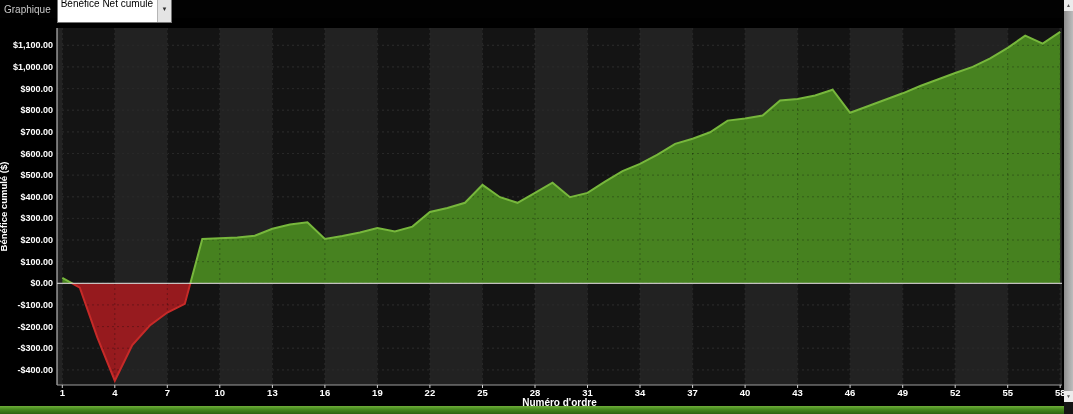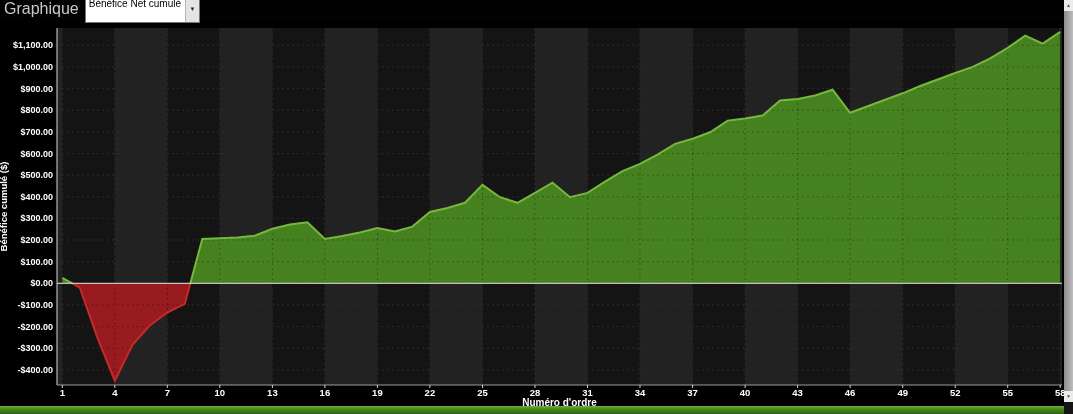--- a/index.html
+++ b/index.html
@@ -11,21 +11,21 @@
     position: relative;
     font-family: "Liberation Sans", sans-serif;
   }
   .toolbar {
     position: absolute; top: 0; left: 0;
     width: 1064px; height: 18px;
     background: #020202;
     display: flex; align-items: center;
     padding-left: 4px; gap: 6px;
   }
-  .toolbar-label { color: #c9c9c9; font-size: 16px; }
+  .toolbar-label { color: #c9c9c9; font-size: 10px; }
   .select {
     display: inline-flex; align-items: stretch;
     background: #fff; border: 1px solid #747474;
     height: 28px; cursor: default;
   }
   .select-text { font-size: 10px; color: #000; padding: 2px 4px 0 3px; white-space: nowrap; }
   .select-arrow {
     width: 14px; background: #e4e4e4; border-left: 1px solid #b5b5b5;
     display: flex; align-items: center; justify-content: center;
     font-size: 6px; color: #2e2e2e;

